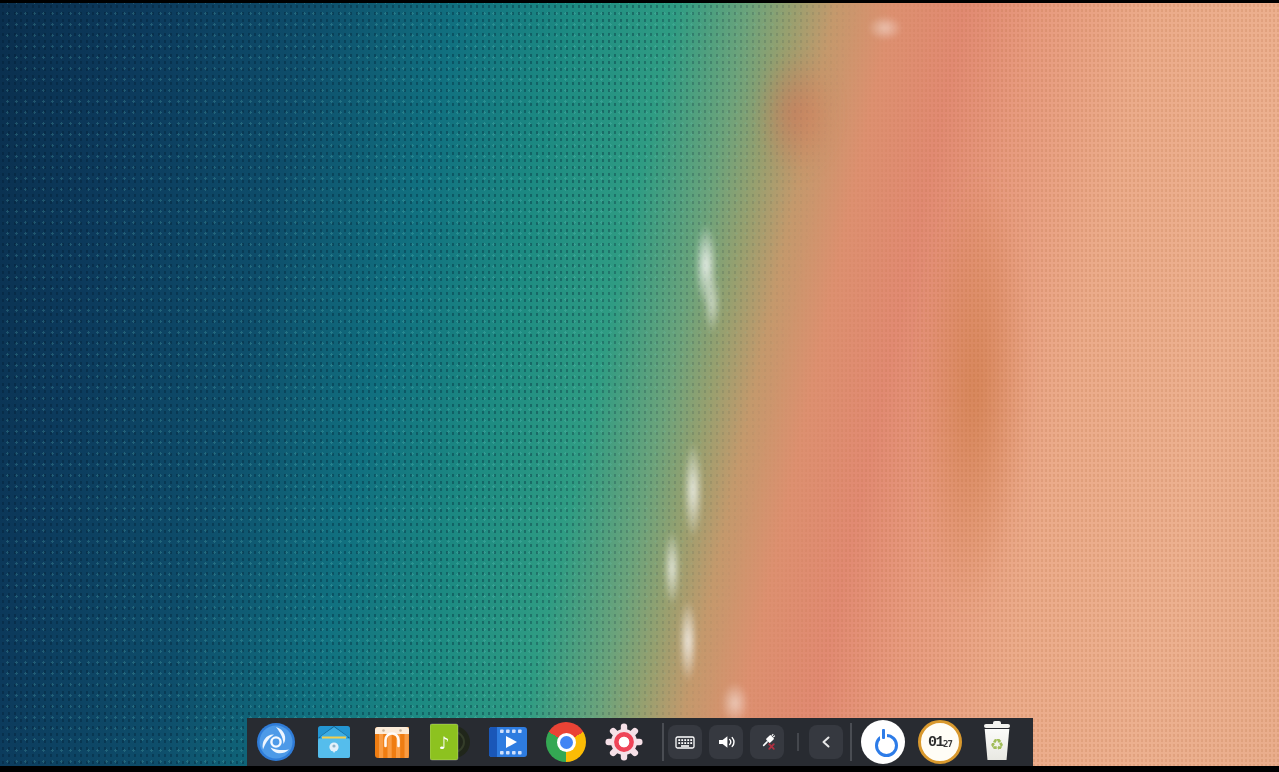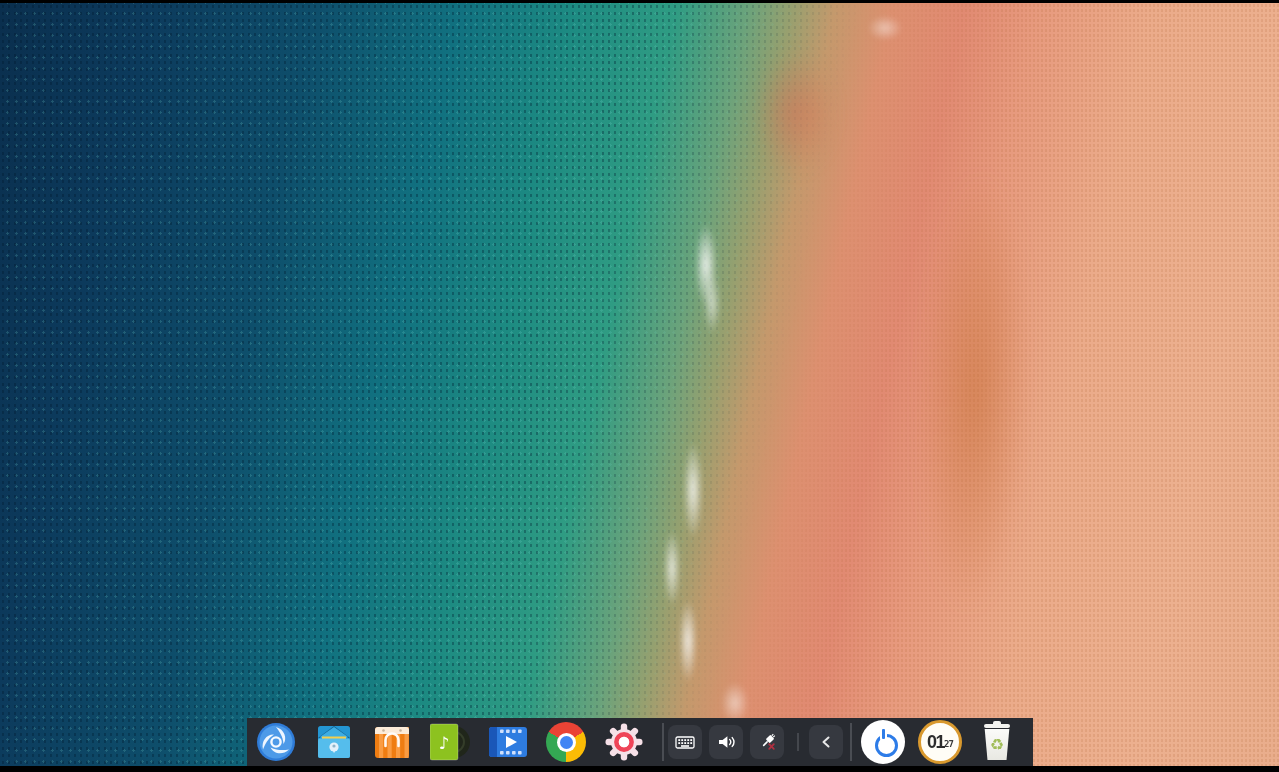--- a/index.html
+++ b/index.html
@@ -55,21 +55,21 @@
   
   .power{width:44px;height:44px;border-radius:50%;background:#fff;position:relative;flex:0 0 auto;cursor:pointer;}
   .power .ring{position:absolute;left:50%;top:50%;width:17px;height:17px;margin:-8.5px 0 0 -8.5px;
                border:3px solid #2d7ce8;border-radius:50%;}
   .power .bar{position:absolute;left:50%;top:9px;width:3px;height:10px;margin-left:-1.5px;background:#2d7ce8;
               box-shadow:0 0 0 2px #fff;border-radius:1px;}
 
   
   .clock{width:38px;height:38px;border-radius:50%;background:#fffdf6;border:3px solid #d9992e;
          display:flex;align-items:center;justify-content:center;flex:0 0 auto;cursor:pointer;}
-  .clock .hh{font-family:Liberation Sans, sans-serif;font-weight:700;font-size:18px;color:#2d2d2d;letter-spacing:-1.5px;}
+  .clock .hh{font-family:Liberation Mono, monospace;font-weight:700;font-size:15px;color:#2d2d2d;letter-spacing:-1.5px;}
   .clock .mm{font-family:"DejaVu Sans Mono", monospace;font-weight:700;font-size:9px;color:#3a3a3a;margin-left:0;margin-top:3px;letter-spacing:-1px;text-align:right;}
 
   
   .trash{width:40px;height:42px;position:relative;flex:0 0 auto;cursor:pointer;}
   .trash .lid{position:absolute;left:50%;top:3px;width:26px;height:4px;margin-left:-13px;background:#f3f3f0;border-radius:2px;}
   .trash .knob{position:absolute;left:50%;top:0;width:8px;height:3px;margin-left:-4px;background:#f3f3f0;border-radius:2px 2px 0 0;}
   .trash .body{position:absolute;left:50%;top:8px;width:28px;height:31px;margin-left:-14px;
                background:linear-gradient(#fbfbf9,#e8e8e2);
                clip-path:polygon(6% 0,94% 0,84% 100%,16% 100%);
                display:flex;align-items:center;justify-content:center;}

